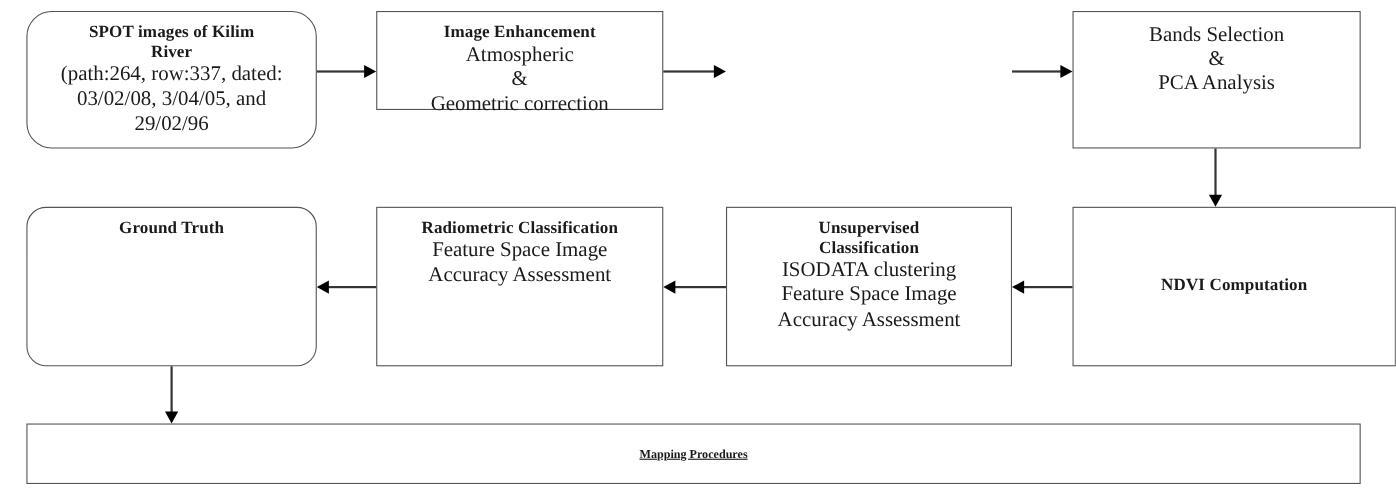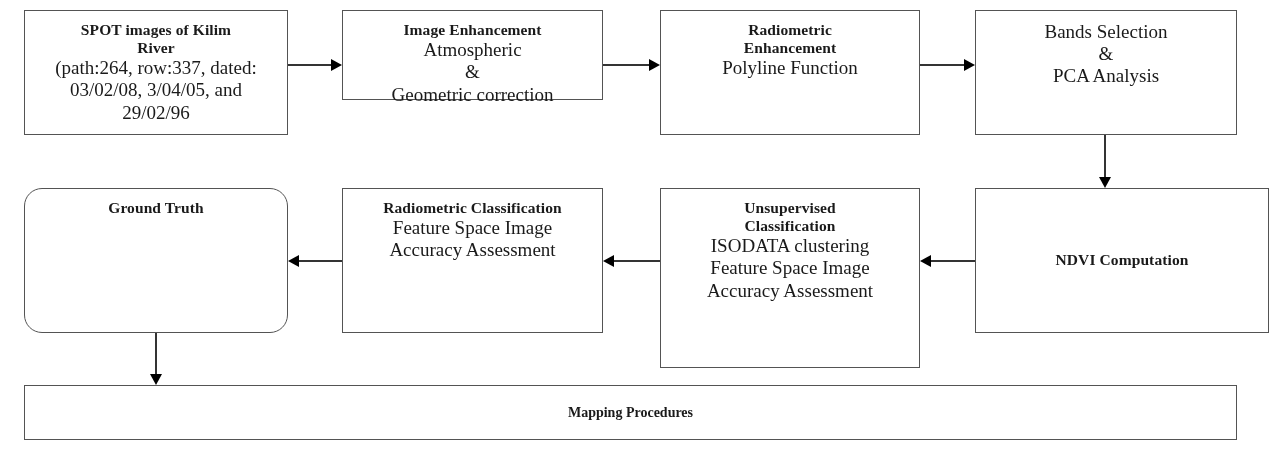--- a/index.html
+++ b/index.html
@@ -57,21 +57,22 @@
     position: absolute;
     box-sizing: border-box;
     border: 1.5px solid #545454;
     background: #ffffff;
     display: flex;
     align-items: center;
     justify-content: center;
   }
   .bar .title {
     font-weight: bold;
-    font-size: 14px;
+    font-size: 11px;
+    text-decoration: underline;
   }
 
   
   .conn {
     position: absolute;
     pointer-events: none;
   }
   .conn .shaft-h {
     position: absolute;
     height: 2px;
@@ -105,58 +106,53 @@
     border-left: 6px solid transparent;
     border-right: 6px solid transparent;
     border-top: 11px solid #000000;
   }
 </style>
 </head>
 <body>
 
 <div id="canvas">
 
-  <div class="node" style="left:24px; top:10px; width:264px; height:125px;">
+  <div class="node" style="left:24px; top:10px; width:264px; height:125px;border-radius:23px;">
     <span class="title">SPOT images of Kilim
 River</span>
     <span class="body">(path:264, row:337, dated:
 03/02/08, 3/04/05, and
 29/02/96</span>
   </div>
 
   <div class="node" style="left:342px; top:10px; width:261px; height:90px;">
     <span class="title">Image Enhancement</span>
     <span class="body">Atmospheric
 &amp;
 Geometric correction</span>
   </div>
 
-  <div class="node" style="left:660px; top:10px; width:260px; height:125px;">
-    <span class="title">Radiometric
-Enhancement</span>
-    <span class="body">Polyline Function</span>
-  </div>
 
   <div class="node" style="left:975px; top:10px; width:262px; height:125px;">
     <span class="body">Bands Selection
 &amp;
 PCA Analysis</span>
   </div>
 
   <div class="node" style="left:24px; top:188px; width:264px; height:145px;border-radius:18px;">
     <span class="title">Ground Truth</span>
   </div>
 
   <div class="node" style="left:342px; top:188px; width:261px; height:145px;">
     <span class="title">Radiometric Classification</span>
     <span class="body">Feature Space Image
 Accuracy Assessment</span>
   </div>
 
-  <div class="node" style="left:660px; top:188px; width:260px; height:180px;">
+  <div class="node" style="left:660px; top:188px; width:260px; height:145px;">
     <span class="title">Unsupervised
 Classification</span>
     <span class="body">ISODATA clustering
 Feature Space Image
 Accuracy Assessment</span>
   </div>
 
   <div class="node vcenter" style="left:975px; top:188px; width:294px; height:145px;">
     <span class="title">NDVI Computation</span>
   </div>

